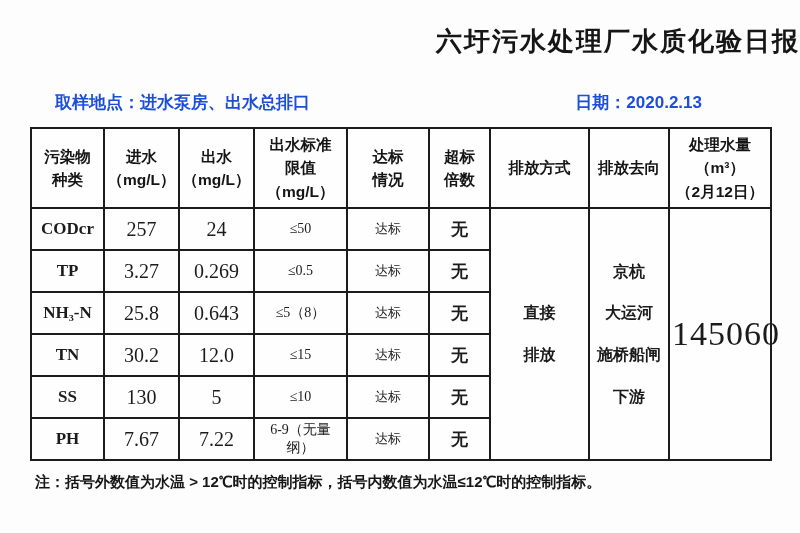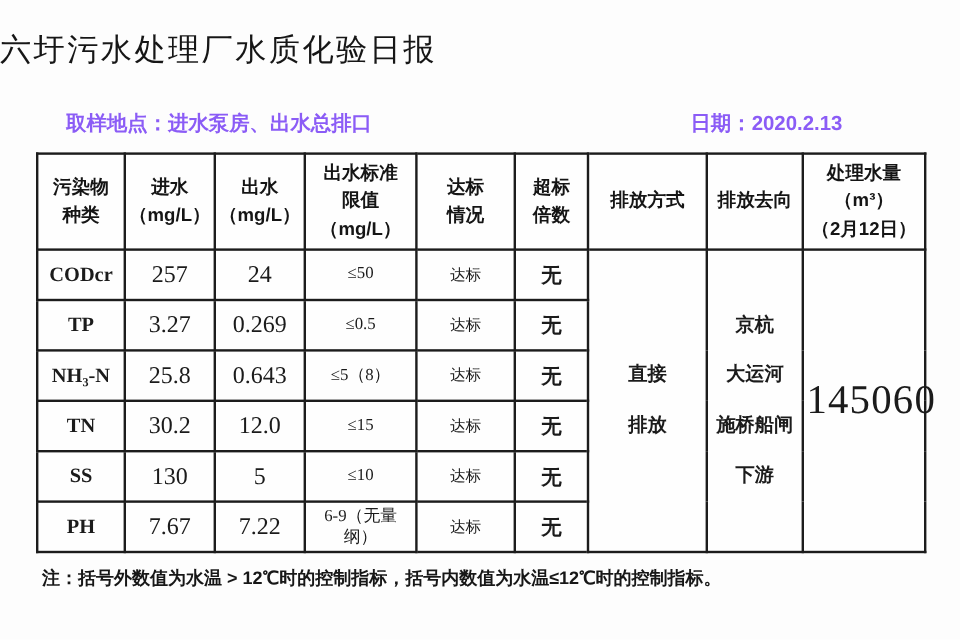--- a/index.html
+++ b/index.html
@@ -7,35 +7,35 @@
   body {
     background: #fdfdfd;
     color: #1b1b1b;
     font-family: "Liberation Sans", sans-serif;
     overflow: hidden;
   }
   .page { width: 800px; height: 533px; position: relative; }
 
   .title {
     padding-top: 24px;
-    text-align: left;
+    text-align: right;
     font-size: 26px;
-    font-weight: normal;
+    font-weight: bold;
     letter-spacing: 2px;
     color: #161616;
   }
 
   .meta {
     display: flex;
     justify-content: space-between;
     padding: 0 98px 0 55px;
     margin-top: 32px;
     font-size: 17px;
     font-weight: bold;
-    color: #8b5cf6;
+    color: #1d4ed8;
   }
 
   table.report {
     margin: 13px 0 0 30px;
     width: 740px;
     border-collapse: collapse;
     table-layout: fixed;
     background: #fefefe;
   }
   table.report th, table.report td {

